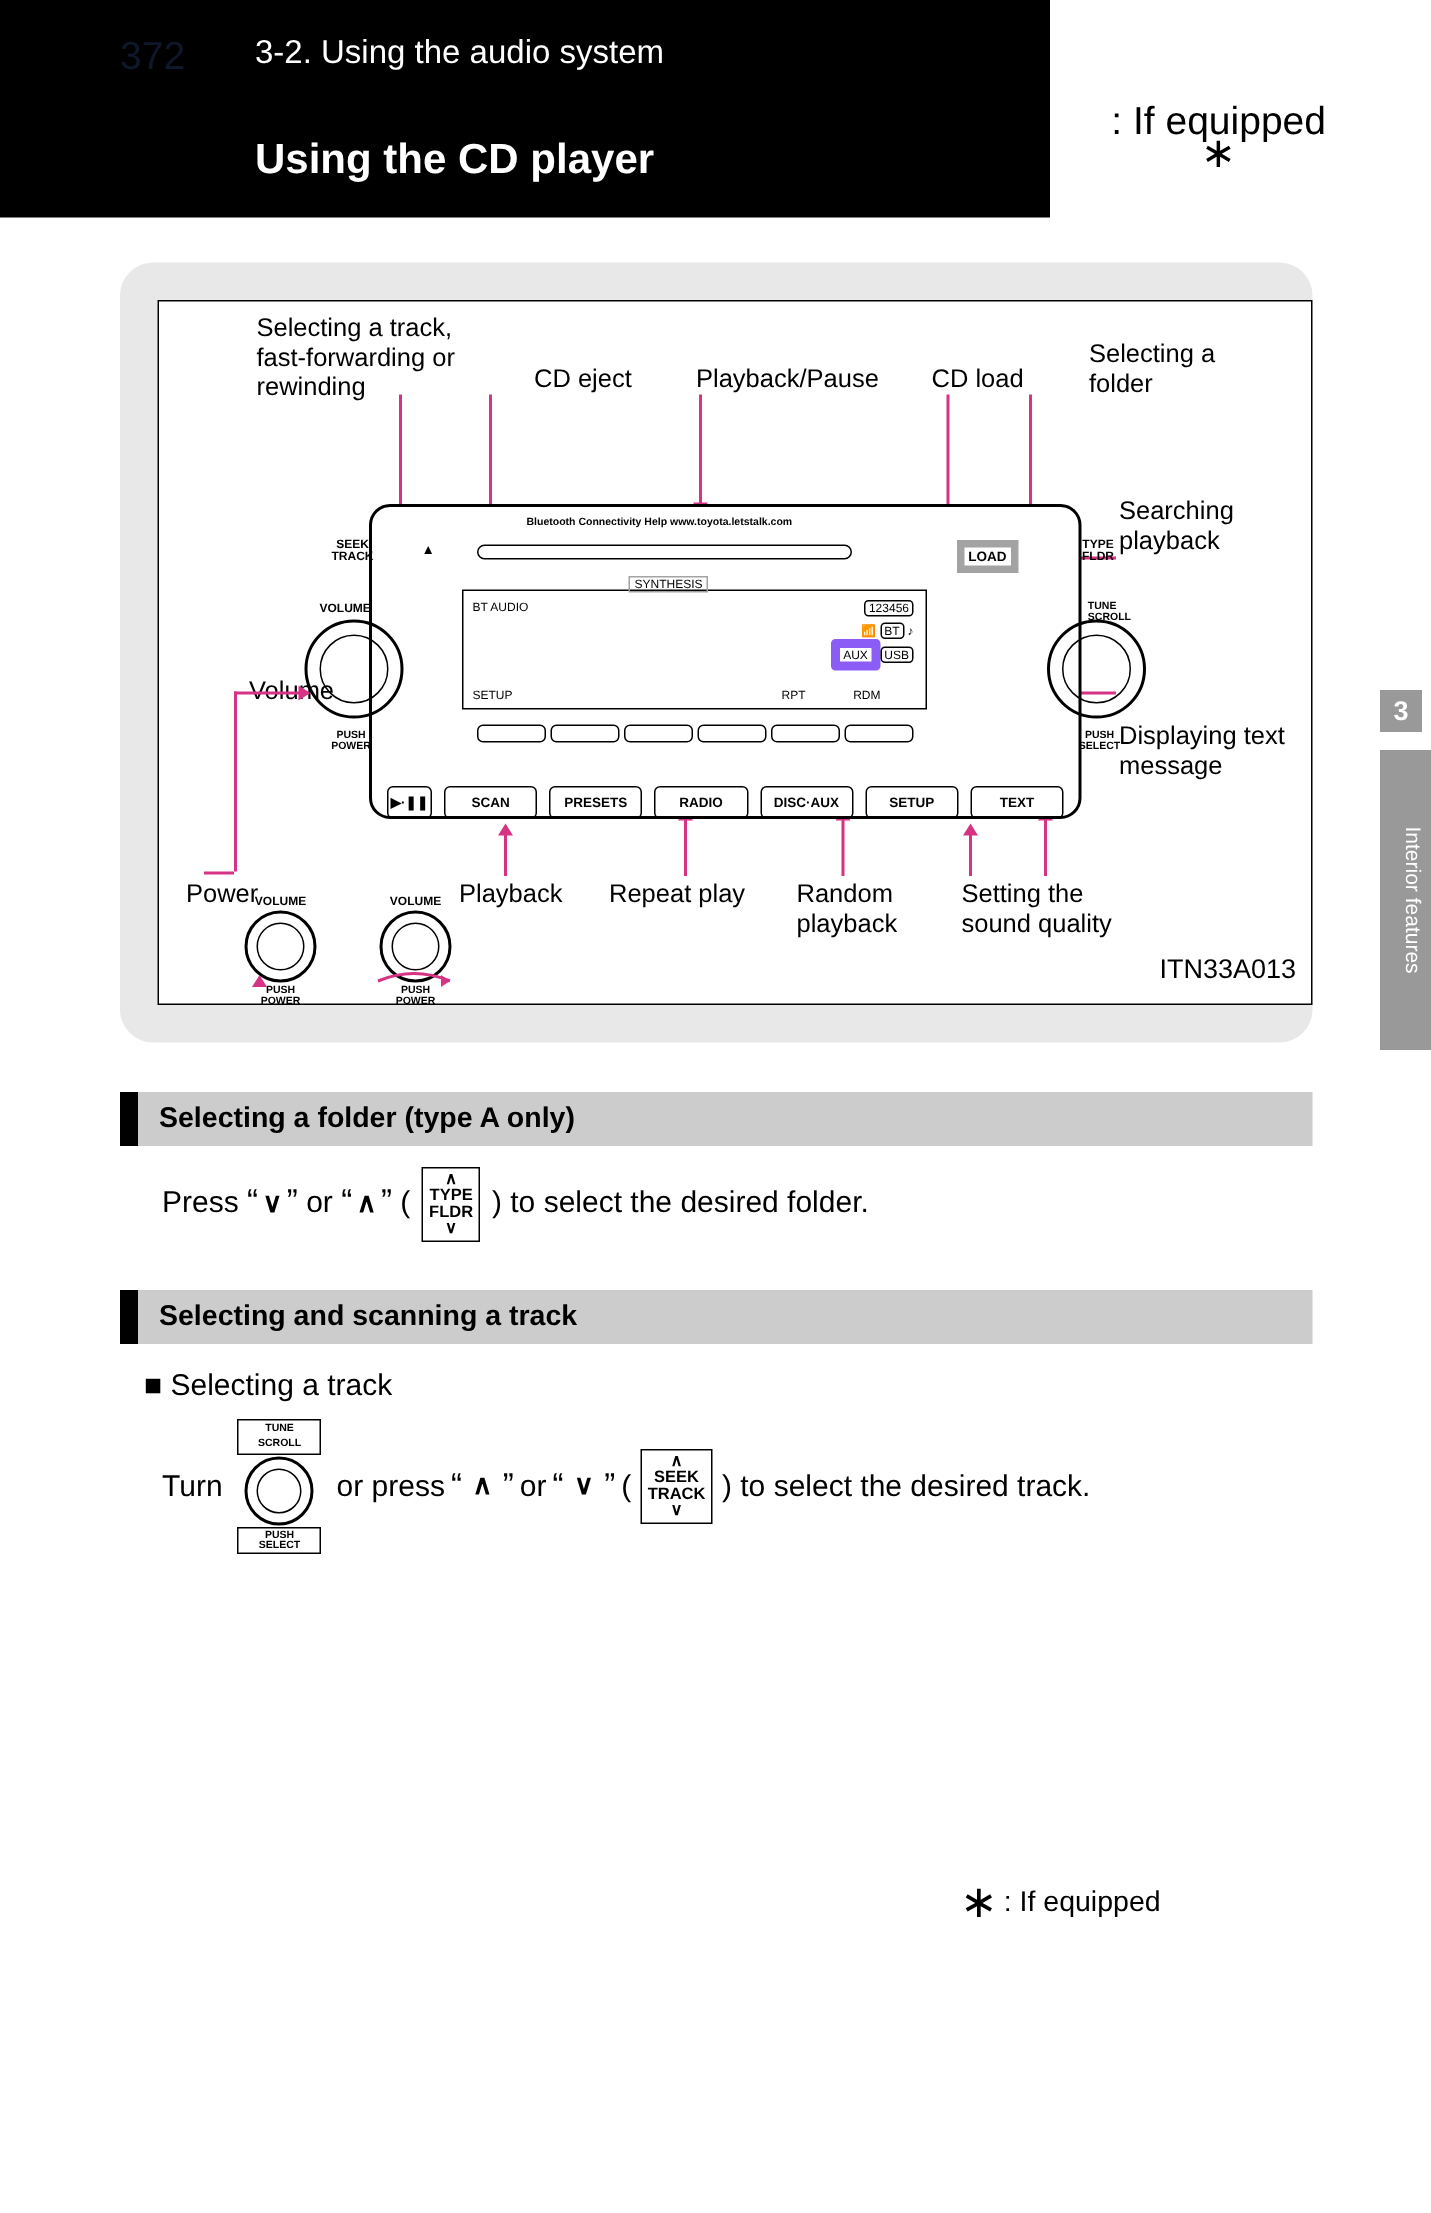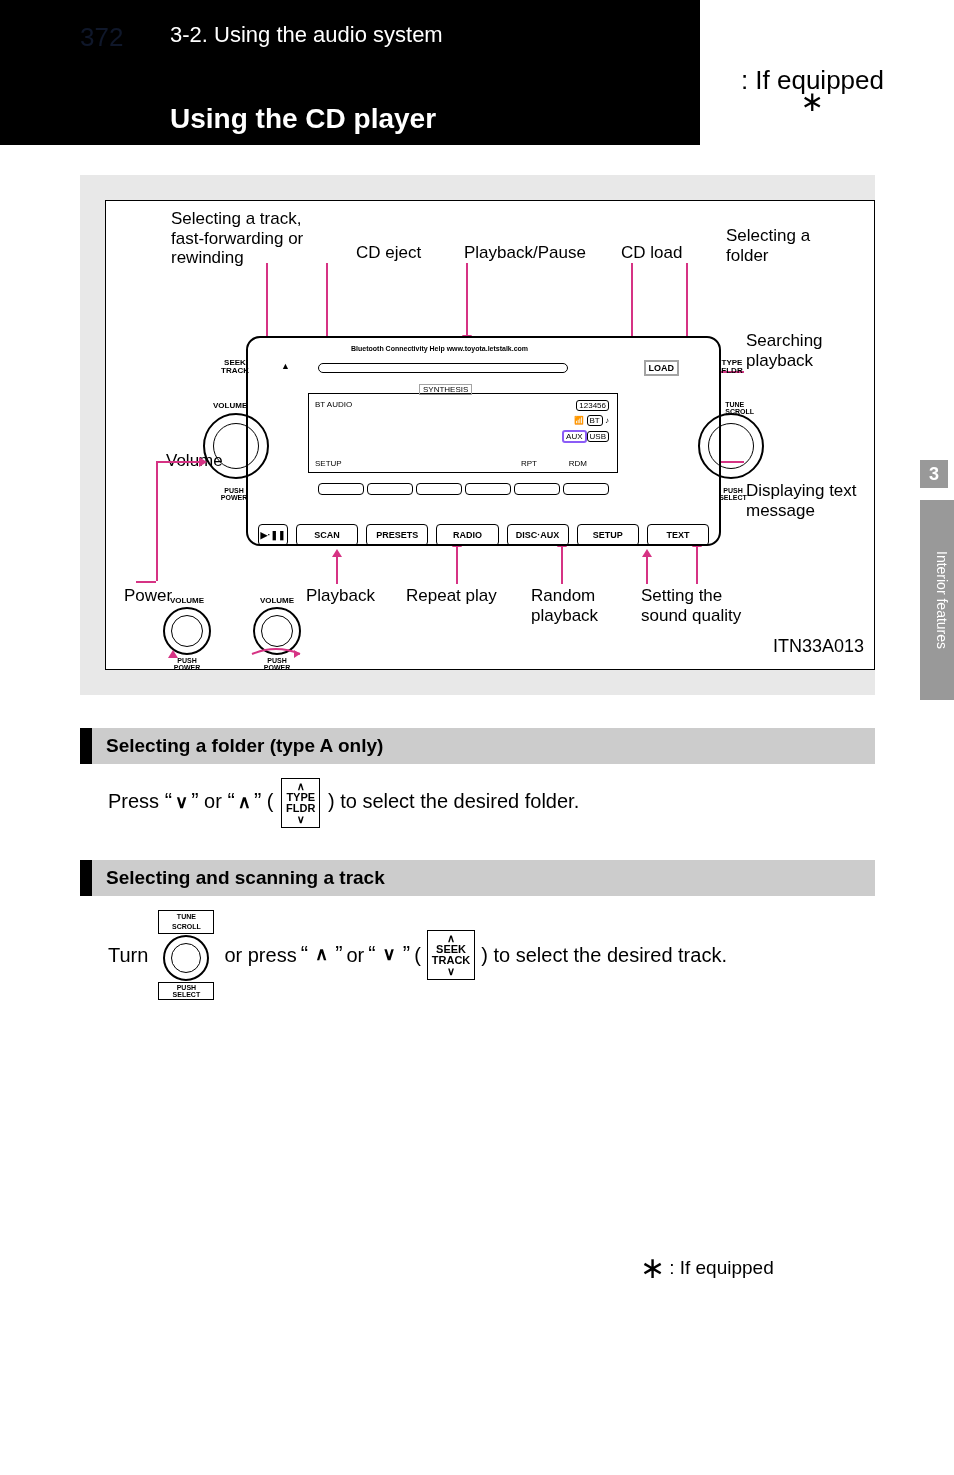--- a/index.html
+++ b/index.html
@@ -18,33 +18,34 @@
     position: absolute; left: 0; top: 0; width: 700px; height: 145px;
     background: #000;
   }
   .hdr-pagenum {
     position: absolute; left: 80px; top: 22px; color: #0f172a; font-size: 26px; font-weight: 400;
   }
   .hdr-breadcrumb {
     position: absolute; left: 170px; top: 22px; color: #fff; font-size: 22px;
   }
   .hdr-title {
-    position: absolute; left: 170px; top: 90px; color: #fff; font-size: 28px; font-weight: bold; margin-top: 13px;
+    position: absolute; left: 170px; top: 90px; color: #fff; font-size: 28px; font-weight: bold;
   }
   .hdr-ifeq {
     position: absolute; right: 70px; top: 65px; font-size: 26px; color: #000;
   }
   .hdr-ast {
     position: absolute; right: 130px; top: 85px; font-size: 28px;
   }
 
   
   .fig-wrap {
     position: absolute; left: 80px; top: 175px; width: 795px; height: 520px;
     background: #e8e8e8;
+    border-radius: 22px;
   }
   .fig-inner {
     position: absolute; left: 25px; top: 25px; right: 0; bottom: 25px;
     border: 1px solid #000; background: #fff;
   }
   .callout-text { position: absolute; font-size: 17px; line-height: 1.15; }
   .callout-text.right { text-align: left; }
   .itn-label { position: absolute; right: 10px; bottom: 12px; font-size: 18px; font-family: Arial; }
 
   
@@ -65,21 +66,21 @@
     top: 75px;
   }
   .stereo .knob-l { left: -45px; }
   .stereo .knob-r { right: -45px; }
   .stereo .knob-l::after, .stereo .knob-r::after {
     content: ""; position: absolute; inset: 8px; border: 1px solid #000; border-radius: 50%;
   }
   .stereo-slot {
     position: absolute; left: 70px; top: 25px; width: 250px; height: 10px; border: 1px solid #000; border-radius: 5px;
   }
-  .stereo-lbl { position: absolute; font-size: 9px; font-weight: bold; border: 2px solid #a3a3a3; padding: 1px 3px; }
+  .stereo-lbl { position: absolute; font-size: 9px; font-weight: bold; border: 5px solid #a3a3a3; padding: 1px 3px; }
   .stereo-lbl.nb { border: none; }
   .stereo-display {
     position: absolute; left: 60px; top: 55px; width: 310px; height: 80px; border: 1px solid #000;
   }
   .stereo-display .dtxt { position: absolute; font-size: 8px; }
   .stereo-row-btn {
     position: absolute; left: 70px; top: 145px; width: 295px; height: 18px;
   }
   .stereo-row-btn span { float: left; width: 46px; height: 12px; border: 1px solid #000; border-radius: 4px; margin-right: 3px; }
   .stereo-bottom {
@@ -225,21 +226,21 @@
       <div class="stereo-slot"></div>
       <span class="stereo-lbl" style="right:40px; top:22px;">LOAD</span>
 
       <div class="stereo-lbl nb" style="left:100px; top:6px; font-size:7px;">Bluetooth Connectivity Help  www.toyota.letstalk.com</div>
 
       <div class="stereo-display">
         <span class="dtxt" style="left:6px; top:6px;">BT AUDIO</span>
         <span class="dtxt" style="left:110px; top:-10px; border:1px solid #a3a3a3; padding:0 3px;">SYNTHESIS</span>
         <span class="dtxt" style="right:8px; top:6px; border:1px solid #000; padding:0 2px; border-radius:3px;">123456</span>
         <span class="dtxt" style="right:8px; top:22px;">📶 <span style="border:1px solid #000;border-radius:3px;padding:0 2px;margin-top:28px;">BT</span> ♪</span>
-        <span class="dtxt" style="right:8px; top:38px;"><span style="border:2px solid #8b5cf6;border-radius:3px;padding:0 2px;">AUX</span><span style="border:1px solid #000;border-radius:3px;padding:0 2px;">USB</span></span>
+        <span class="dtxt" style="right:8px; top:38px;"><span style="border:6px solid #8b5cf6;border-radius:3px;padding:0 2px;">AUX</span><span style="border:1px solid #000;border-radius:3px;padding:0 2px;">USB</span></span>
         <span class="dtxt" style="left:6px; bottom:4px;">SETUP</span>
         <span class="dtxt" style="right:80px; bottom:4px;">RPT</span>
         <span class="dtxt" style="right:30px; bottom:4px;">RDM</span>
       </div>
 
       <div class="stereo-row-btn">
         <span></span>
             <span></span>
             <span></span>
             <span></span>
@@ -295,20 +296,21 @@
     <span>(</span>
     <span class="inline-icon" style="white-space:pre-line; line-height:1;"><span>∧</span><br><span style="white-space:pre-line;">TYPE
 FLDR</span><br><span>∨</span></span>
     <span> ) to select the desired folder.</span>
   </div>
 </div>
 
 <div class="sec" style="top:860px;">
   <div class="sec-bar">Selecting and scanning a track</div>
   <div class="sec-body">
+    <div style="margin-left:-12px; margin-bottom:8px;">■ <span>Selecting a track</span></div>
     <div style="display:flex; align-items:center; flex-wrap:wrap; gap:4px;">
       <span>Turn </span>
       <span class="tune-knob-inline">
         <div style="border: 1px solid rgb(0, 0, 0); font-size: 7px; font-weight: bold; padding: 1px; white-space: pre-line;">TUNE
 SCROLL</div>
         <div class="kn2"></div>
         <div style="border:1px solid #000;font-size:7px;font-weight:bold;padding:1px;white-space:pre-line;line-height:1;">PUSH
 SELECT</div>
       </span>
       <span> or press </span>

